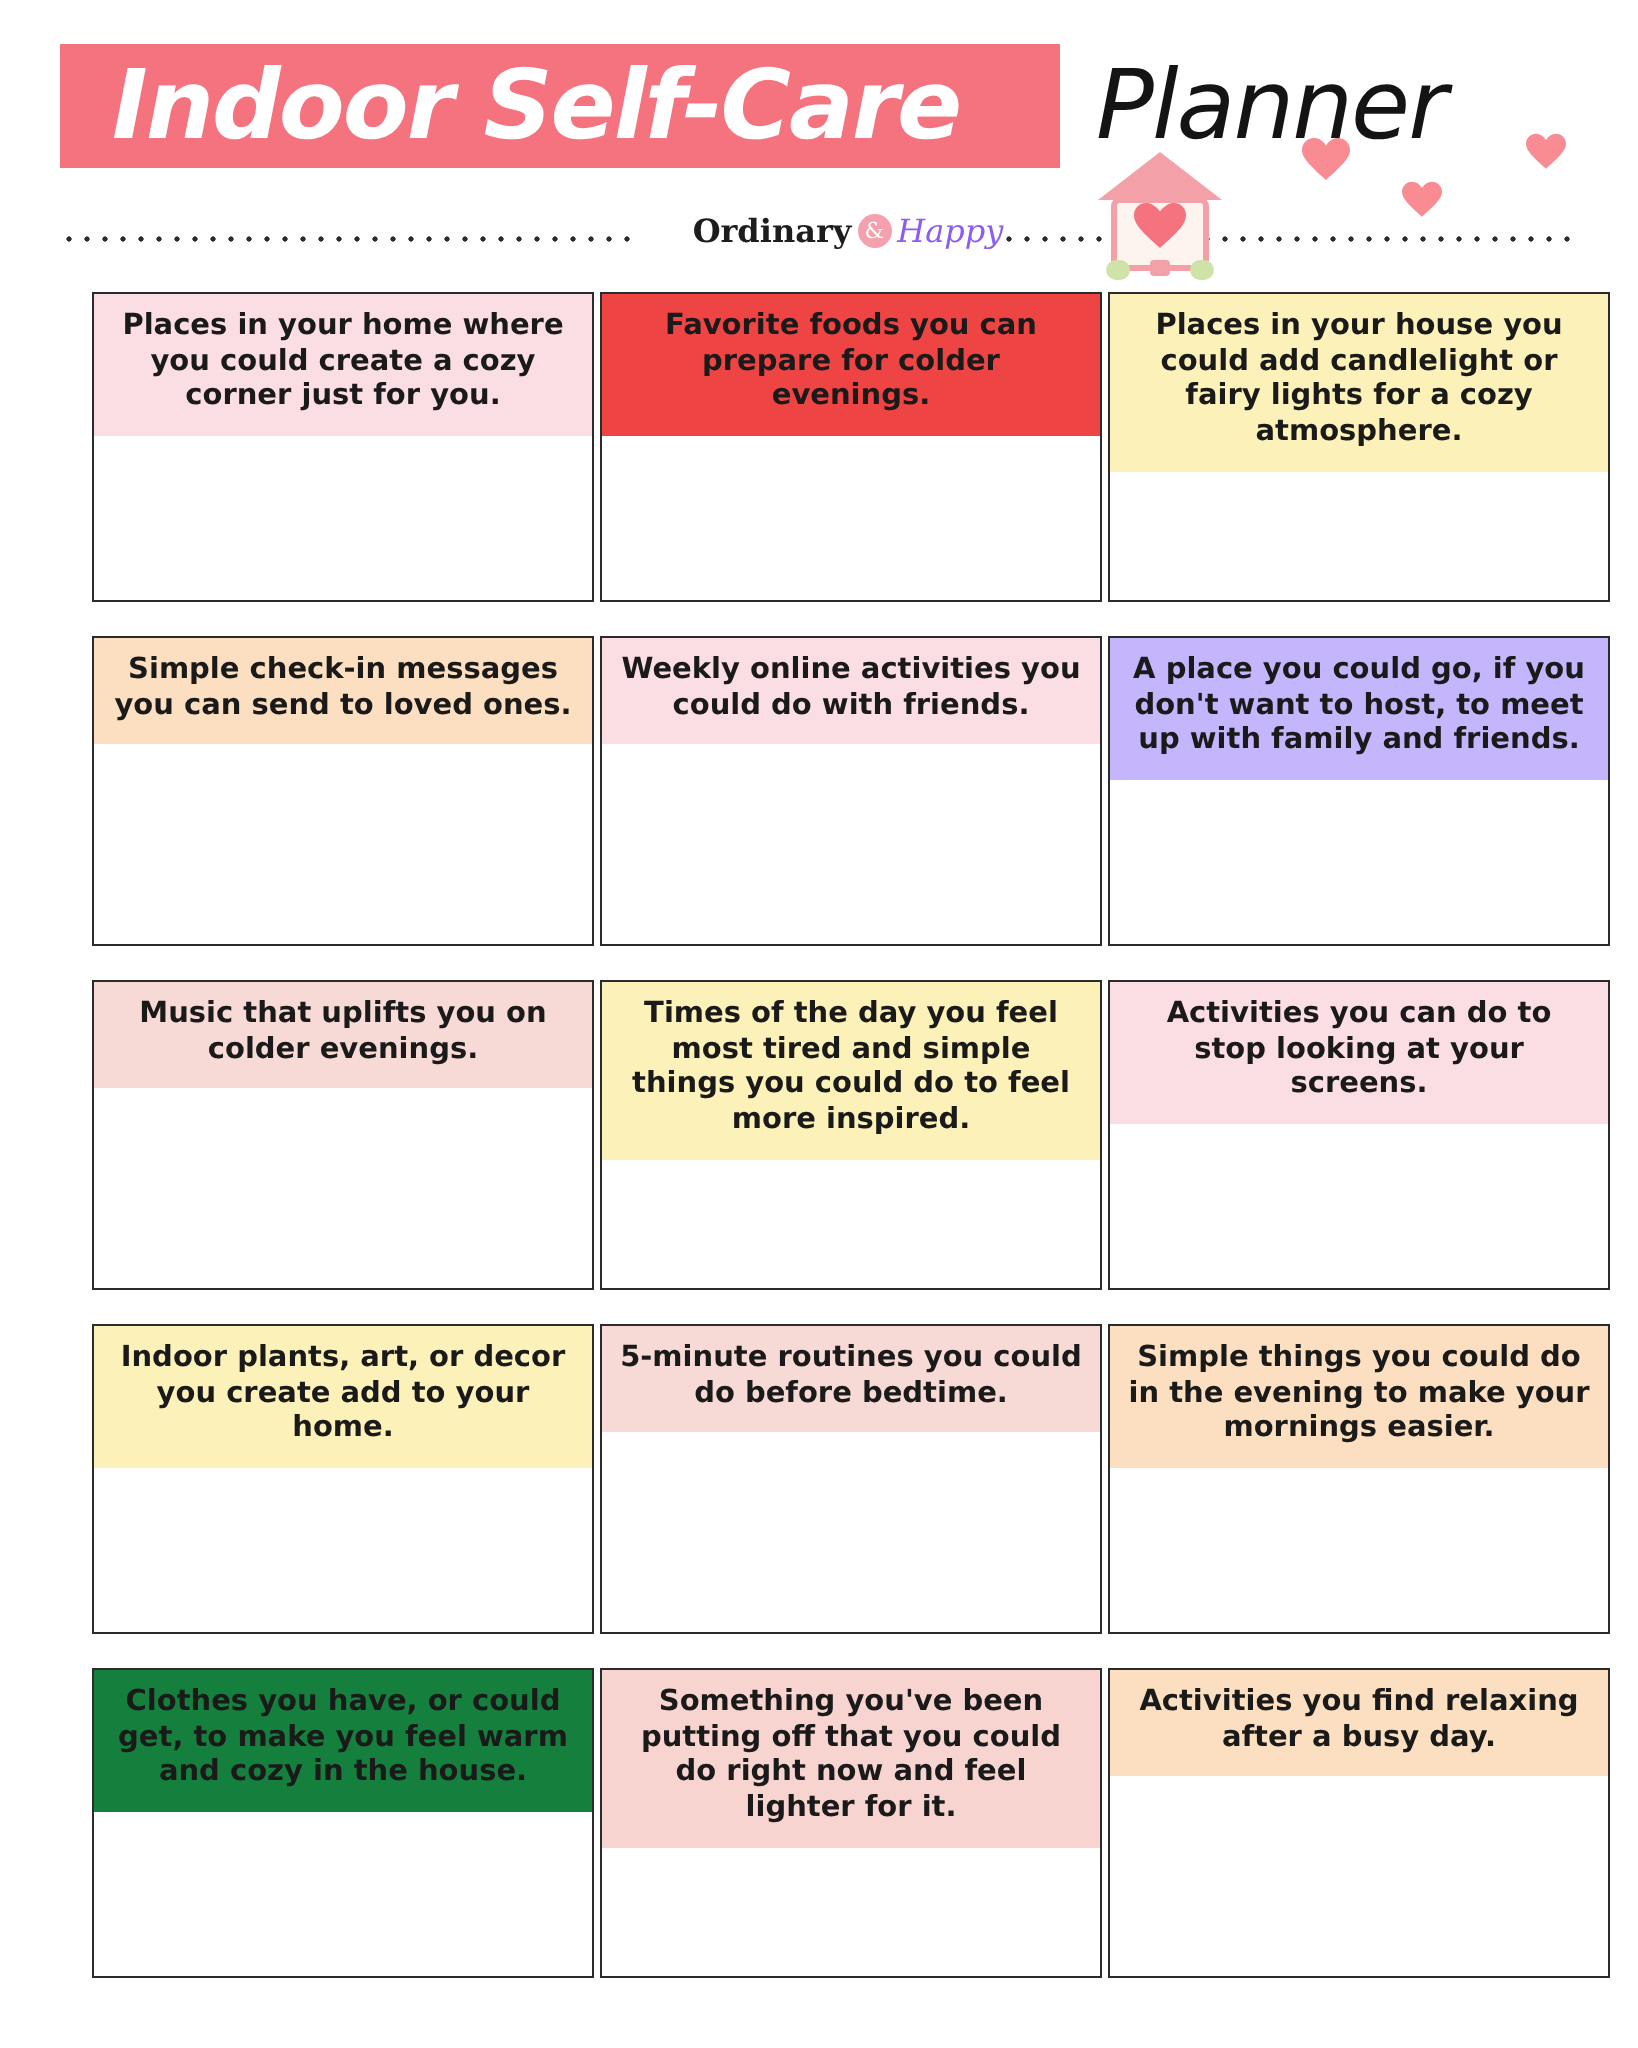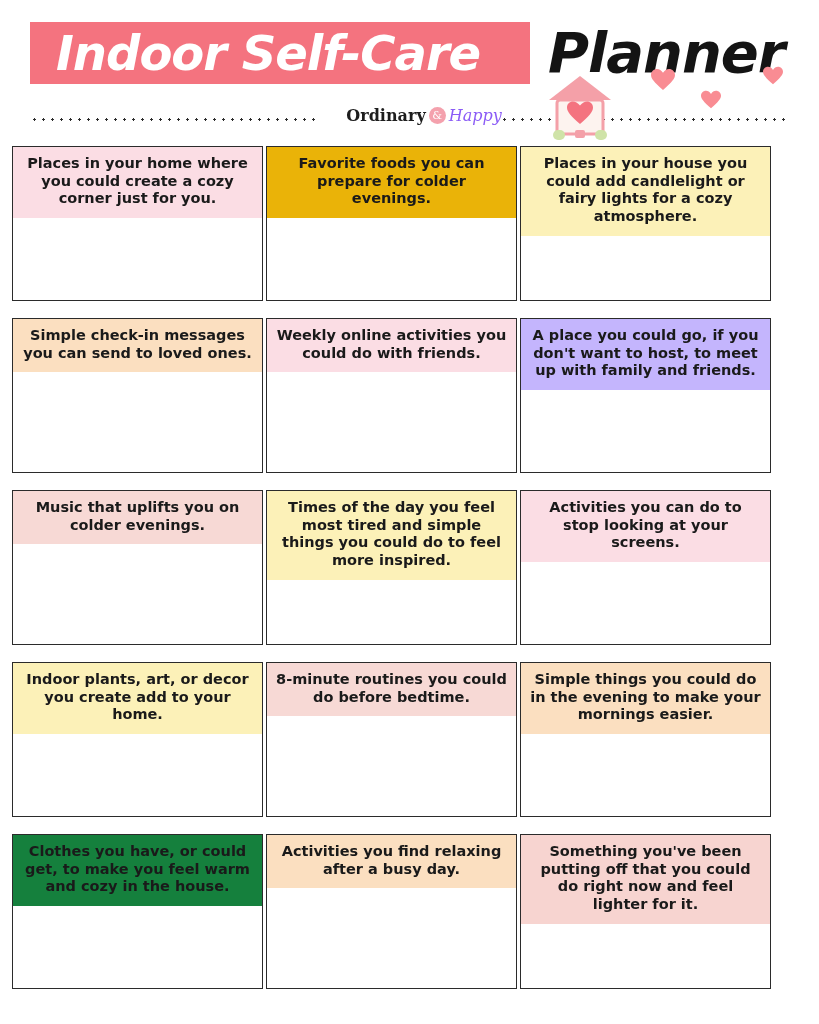--- a/index.html
+++ b/index.html
@@ -51,22 +51,22 @@
     white-space: nowrap;
     margin-left: 12px;
   }
   .title-second {
     position: absolute;
     left: 548px;
     top: 24px;
     height: 58px;
     line-height: 58px;
     color: #141414;
-    font-size: 56px;
-    font-weight: bold;
+    font-size: 48px;
+    font-weight: normal;
     font-style: italic;
     letter-spacing: -1px;
     white-space: nowrap;
   }
 
   
   .divider-row {
     position: relative;
     height: 42px;
   }
@@ -127,21 +127,21 @@
   }
   .heart {
     position: absolute;
     color: #f98c93;
   }
   .heart svg { display: block; }
 
   
   .grid {
     position: absolute;
-    left: 12px;
+    left: 46px;
     top: 146px;
     width: 759px;
     display: grid;
     grid-template-columns: repeat(3, 251px);
     grid-column-gap: 3px;
     grid-row-gap: 17px;
     border-radius: 16px;
   }
   .cell {
     width: 251px;
@@ -217,21 +217,21 @@
         </svg>
     </div>
   </div>
 
   <div class="grid" id="grid">
       <div class="cell">
         <div class="cell-prompt" style="background: rgb(251, 221, 228);">Places in your home where you could create a cozy corner just for you.</div>
         <div class="cell-write"></div>
       </div>
       <div class="cell">
-        <div class="cell-prompt" style="background: #eab308;">Favorite foods you can prepare for colder evenings.</div>
+        <div class="cell-prompt" style="background: #ef4444;">Favorite foods you can prepare for colder evenings.</div>
         <div class="cell-write"></div>
       </div>
       <div class="cell">
         <div class="cell-prompt" style="background: rgb(252, 241, 184);">Places in your house you could add candlelight or fairy lights for a cozy atmosphere.</div>
         <div class="cell-write"></div>
       </div>
       <div class="cell">
         <div class="cell-prompt" style="background: rgb(251, 223, 192);">Simple check-in messages you can send to loved ones.</div>
         <div class="cell-write"></div>
       </div>
@@ -253,34 +253,34 @@
       </div>
       <div class="cell">
         <div class="cell-prompt" style="background: rgb(251, 221, 228);">Activities you can do to stop looking at your screens.</div>
         <div class="cell-write"></div>
       </div>
       <div class="cell">
         <div class="cell-prompt" style="background: rgb(252, 241, 184);">Indoor plants, art, or decor you create add to your home.</div>
         <div class="cell-write"></div>
       </div>
       <div class="cell">
-        <div class="cell-prompt" style="background: rgb(247, 217, 213);">8-minute routines you could do before bedtime.</div>
+        <div class="cell-prompt" style="background: rgb(247, 217, 213);">5-minute routines you could do before bedtime.</div>
         <div class="cell-write"></div>
       </div>
       <div class="cell">
         <div class="cell-prompt" style="background: rgb(251, 223, 192);">Simple things you could do in the evening to make your mornings easier.</div>
         <div class="cell-write"></div>
       </div>
       <div class="cell">
         <div class="cell-prompt" style="background: #15803d;">Clothes you have, or could get, to make you feel warm and cozy in the house.</div>
         <div class="cell-write"></div>
       </div>
       <div class="cell">
+        <div class="cell-prompt" style="background: rgb(247, 212, 208);">Something you've been putting off that you could do right now and feel lighter for it.</div>
+        <div class="cell-write"></div>
+      </div>
+      <div class="cell">
         <div class="cell-prompt" style="background: rgb(251, 223, 192);">Activities you find relaxing after a busy day.</div>
         <div class="cell-write"></div>
       </div>
-      <div class="cell">
-        <div class="cell-prompt" style="background: rgb(247, 212, 208);">Something you've been putting off that you could do right now and feel lighter for it.</div>
-        <div class="cell-write"></div>
-      </div>
     </div>
 
 </div>
 
 </body></html>

